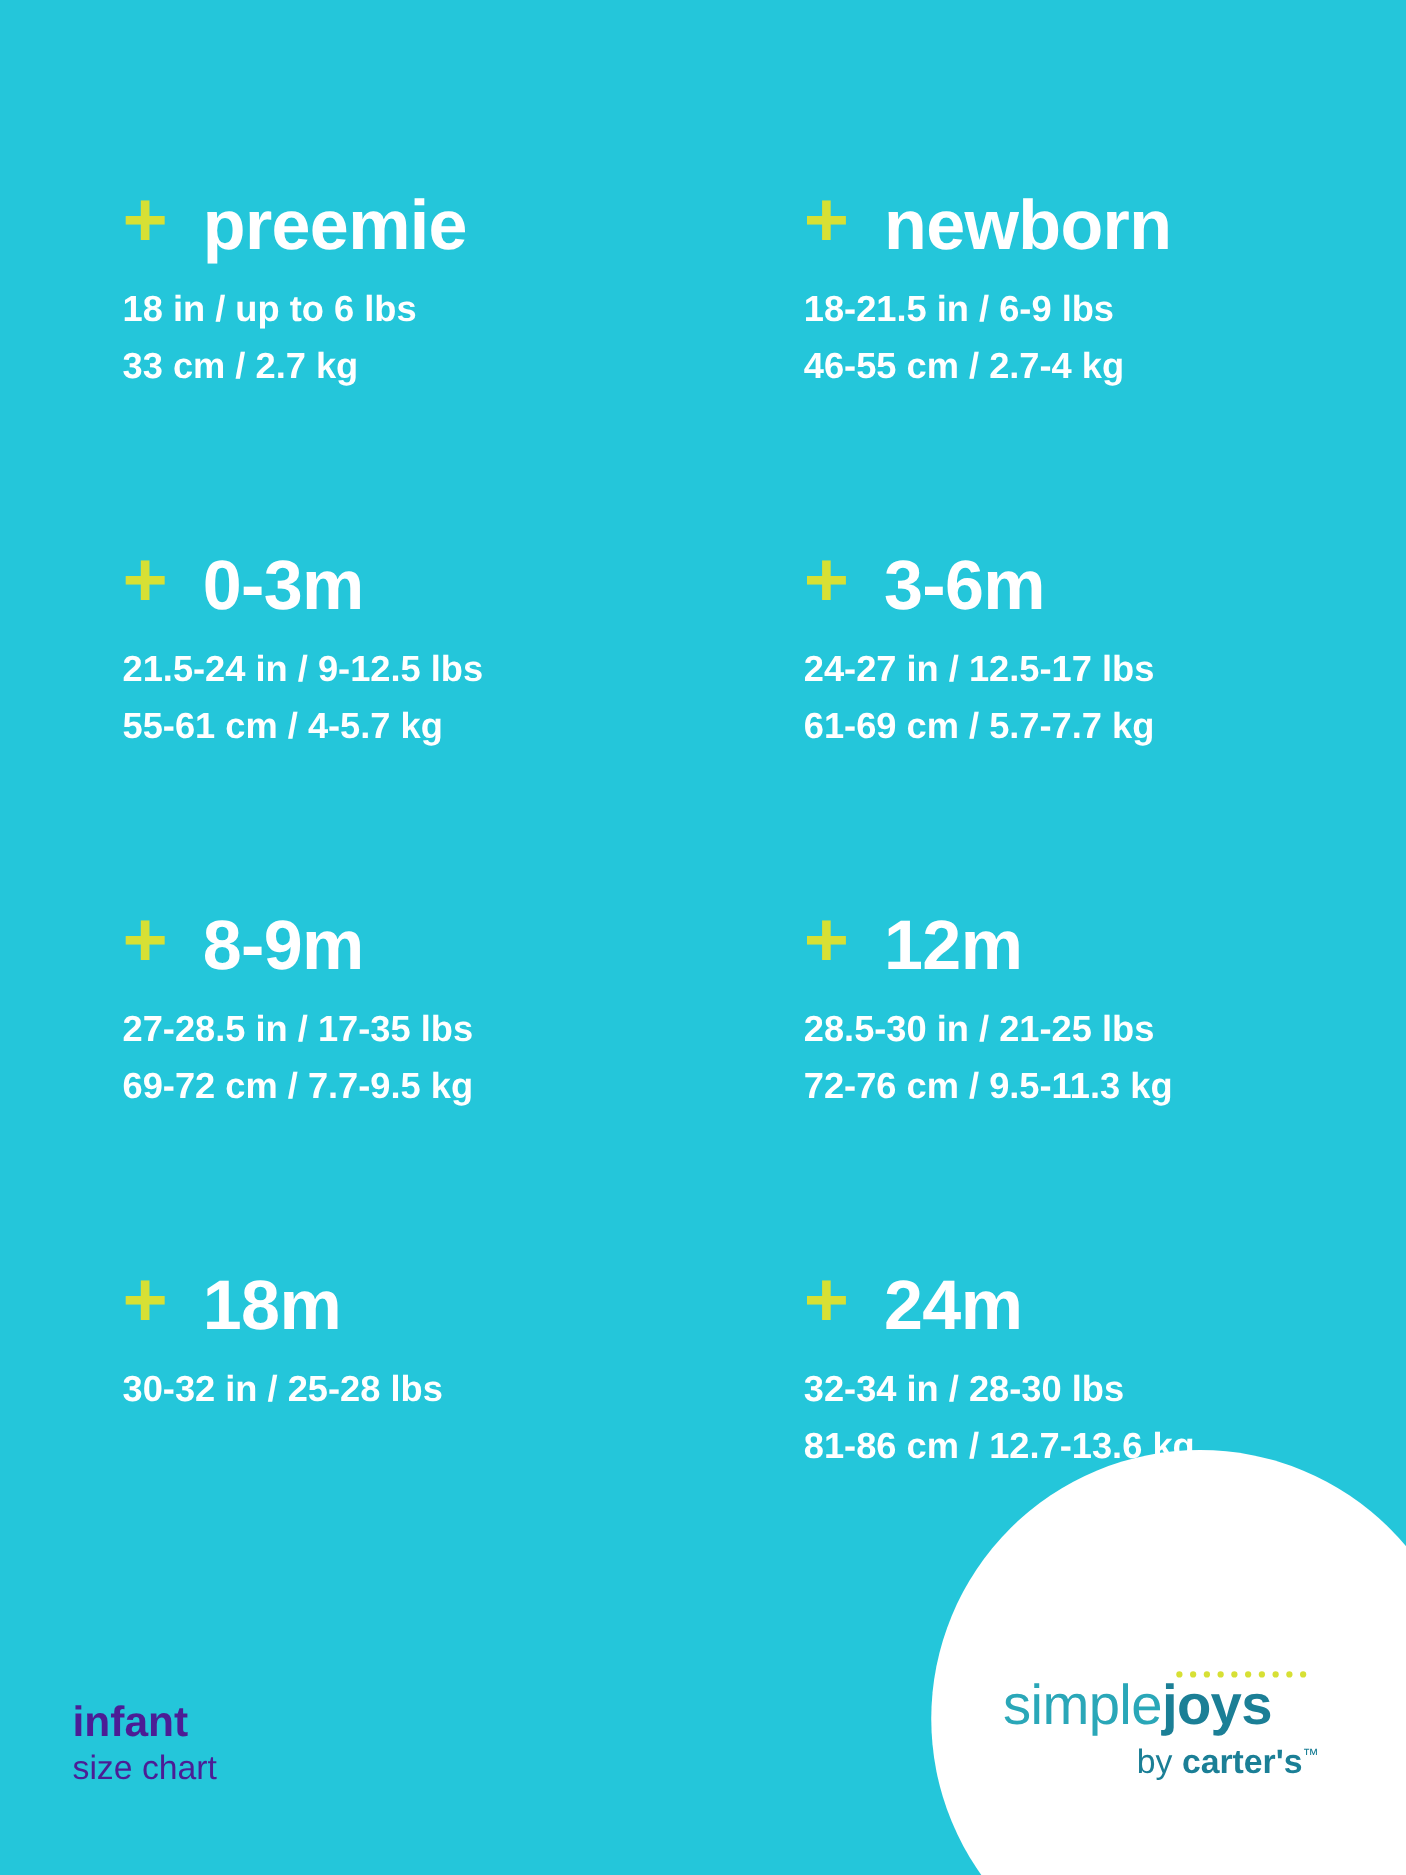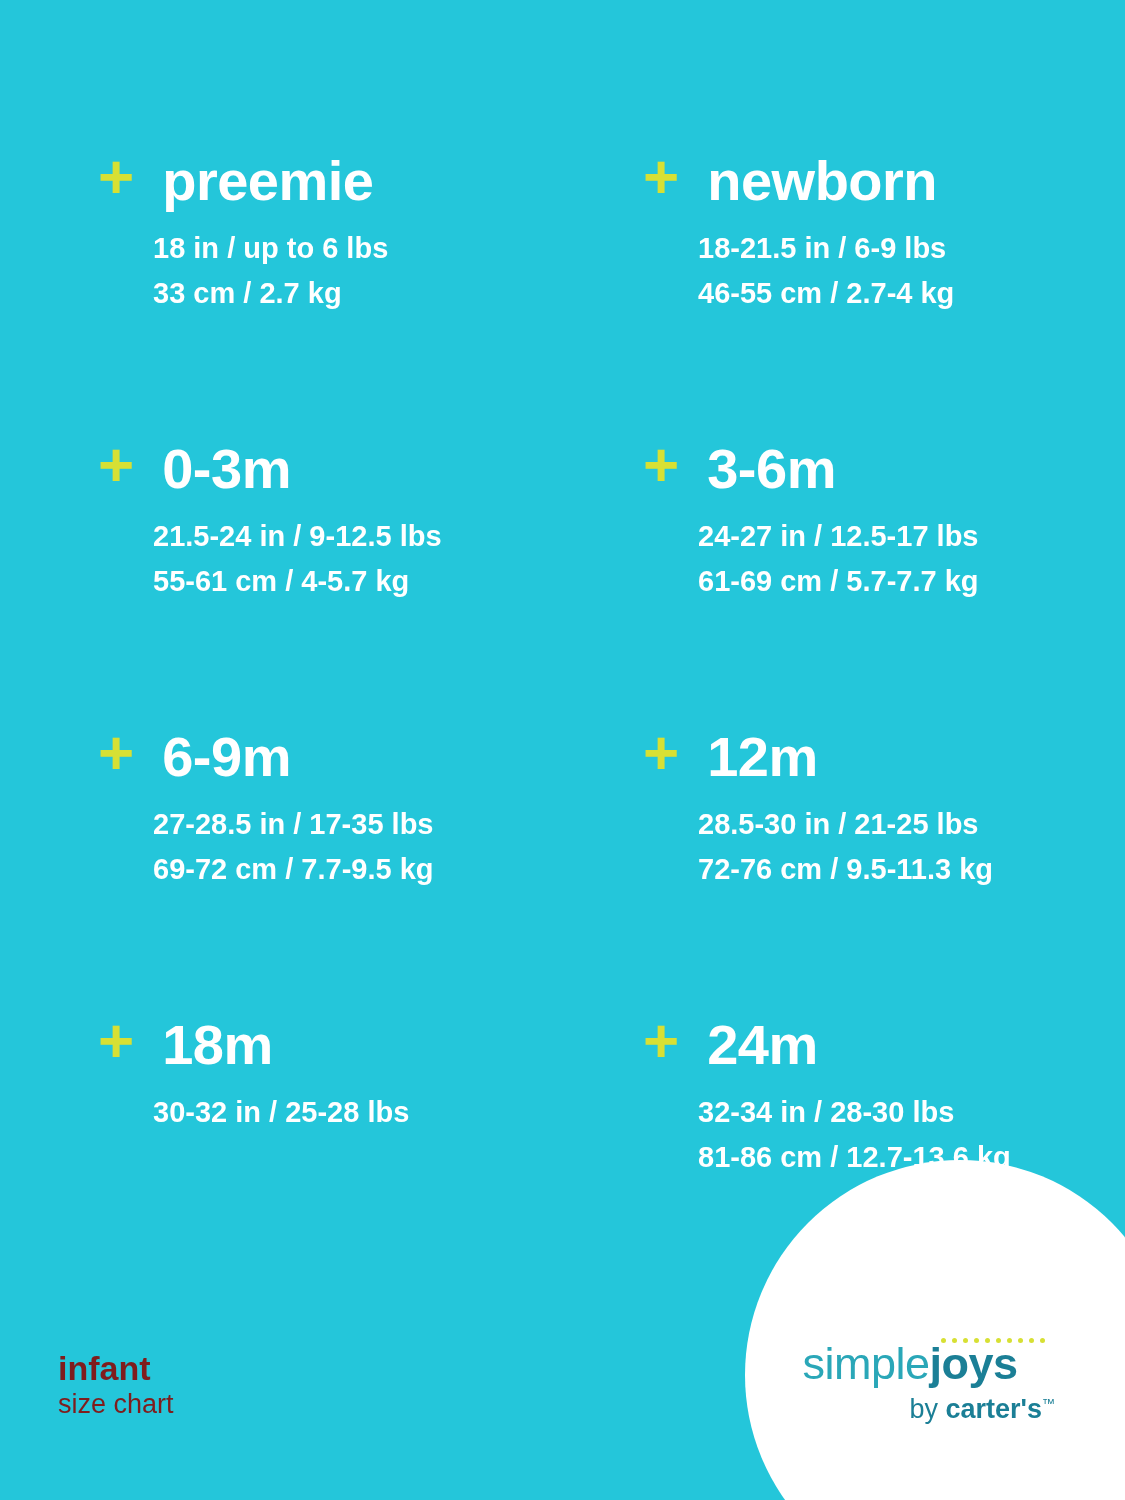--- a/index.html
+++ b/index.html
@@ -55,31 +55,30 @@
     font-weight: bold;
     line-height: 1;
     letter-spacing: -0.5px;
     margin-left: 16px;
   }
   .size-line {
     color: #ffffff;
     font-size: 29px;
     font-weight: bold;
     line-height: 1.55;
-    margin-left: 55px;
     letter-spacing: 0px;
   }
   .size-line.first {
     margin-top: 16px;
   }
   .footer-label {
     position: absolute;
     left: 58px;
-    bottom: 80px;
-    color: #7f1d1d;
+    bottom: 70px;
+    color: #4c1d95;
   }
   .footer-title {
     font-size: 34px;
     font-weight: bold;
     line-height: 1.15;
     letter-spacing: 0px;
   }
   .footer-sub {
     font-size: 27px;
     font-weight: normal;
@@ -187,21 +186,21 @@
         <span class="plus">+</span>
         <span class="size-name">3-6m</span>
       </div>
       <div class="size-line first">24-27 in / 12.5-17 lbs</div>
       <div class="size-line">61-69 cm / 5.7-7.7 kg</div>
     </div>
 
     <div class="size-entry">
       <div class="size-head">
         <span class="plus">+</span>
-        <span class="size-name">6-9m</span>
+        <span class="size-name">8-9m</span>
       </div>
       <div class="size-line first">27-28.5 in / 17-35 lbs</div>
       <div class="size-line">69-72 cm / 7.7-9.5 kg</div>
     </div>
 
     <div class="size-entry">
       <div class="size-head">
         <span class="plus">+</span>
         <span class="size-name">12m</span>
       </div>

